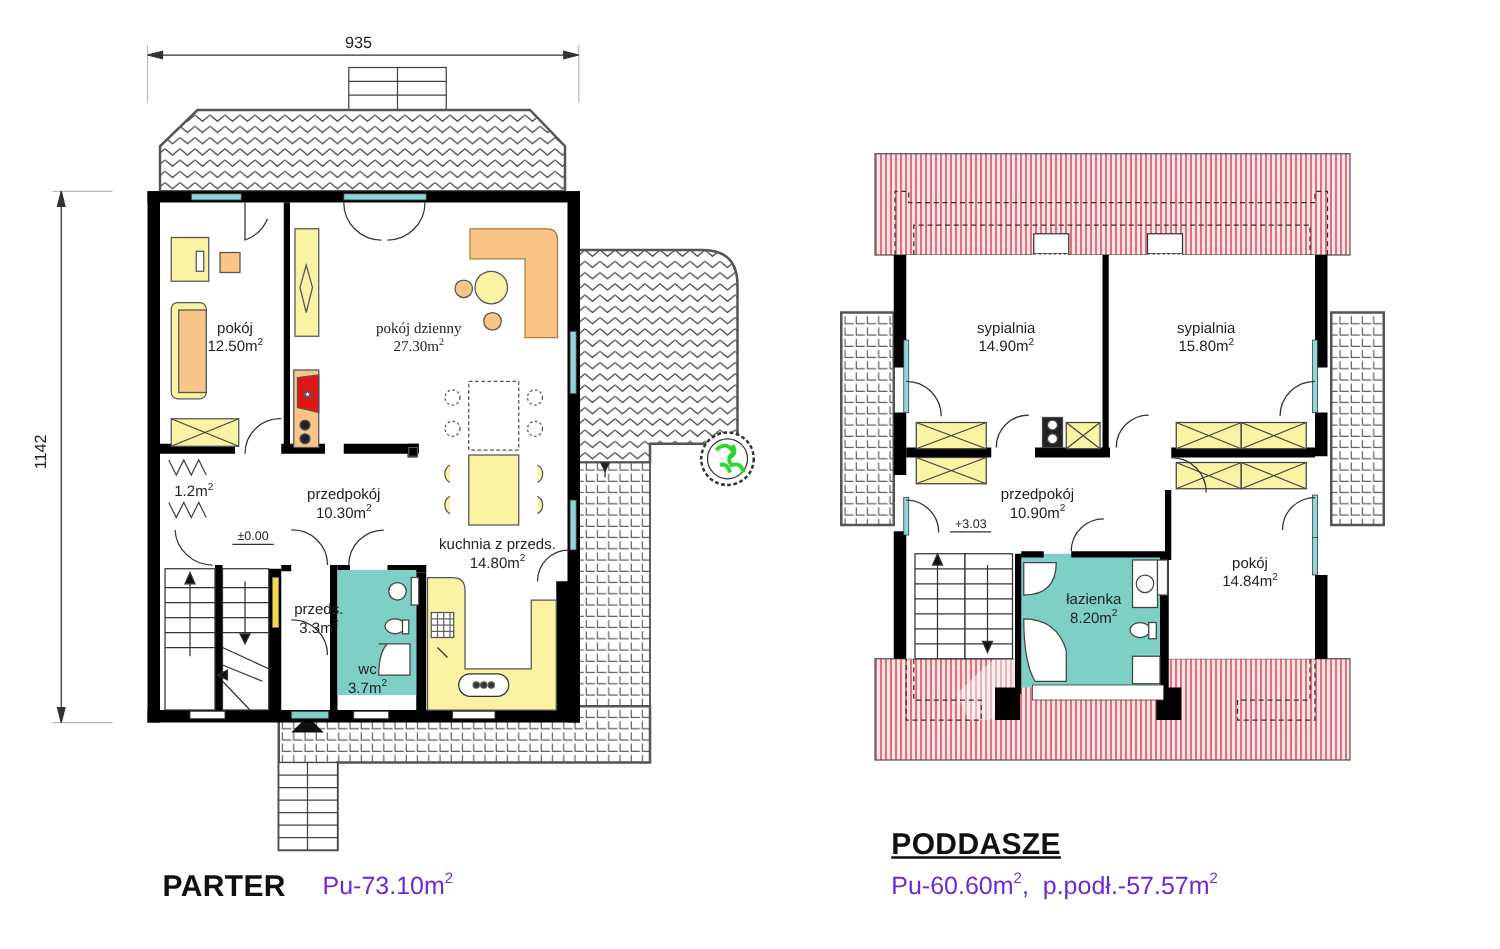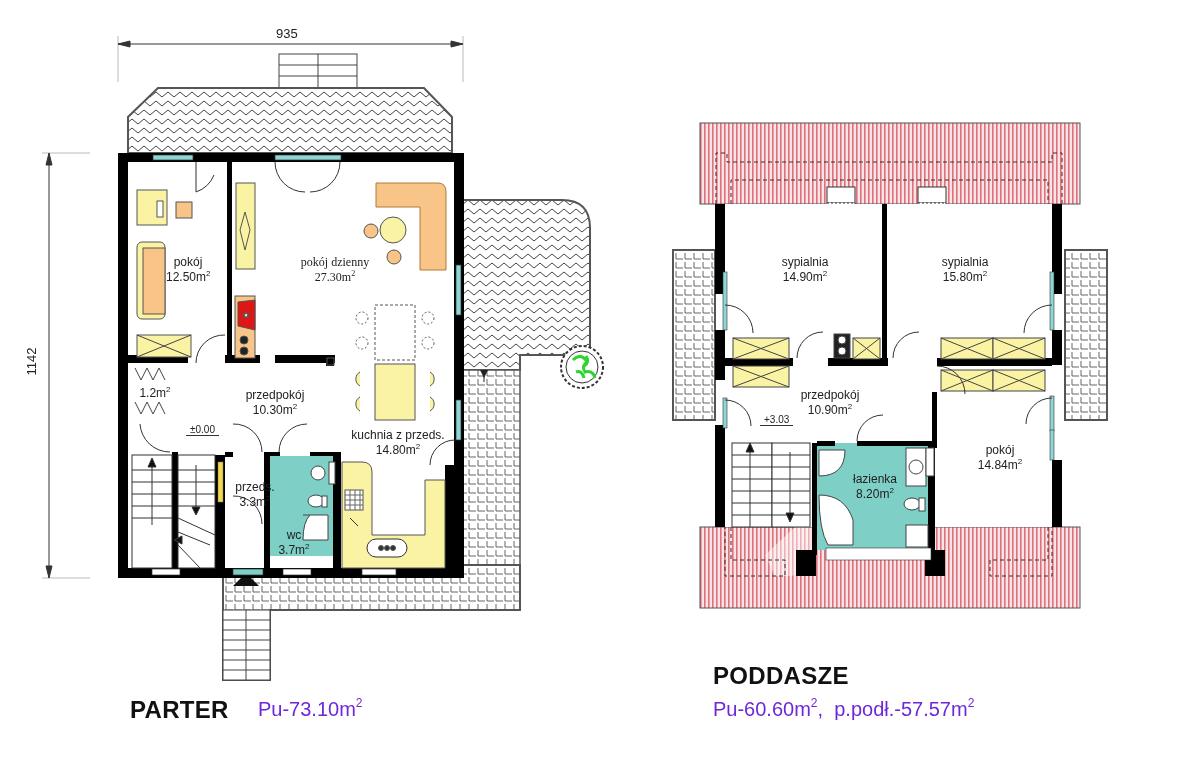--- a/index.html
+++ b/index.html
@@ -392,16 +392,16 @@
 </div>
 <div class="lvl" style="left:760px;top:414px;text-align:right;">
   <span style="border-bottom:1px solid #333;padding:0 4px;">+3.03</span>
 </div>
 
 <div class="title" style="left:130px;top:696px;">PARTER</div>
 <div class="area" style="left:258px;top:698px;">
   <span>Pu-73.10m</span><sup>2</sup>
 </div>
 
-<div class="title" style="left:713px;top:662px;">PODDASZE</div>
+<div class="title" style="left:713px;top:662px;text-decoration:underline;">PODDASZE</div>
 <div class="area" style="left:713px;top:698px;">
   <span>Pu-60.60m</span><sup>2</sup><span>,</span>&nbsp;&nbsp;<span>p.podł.-57.57m</span><sup>2</sup>
 </div>
 
 </body></html>

